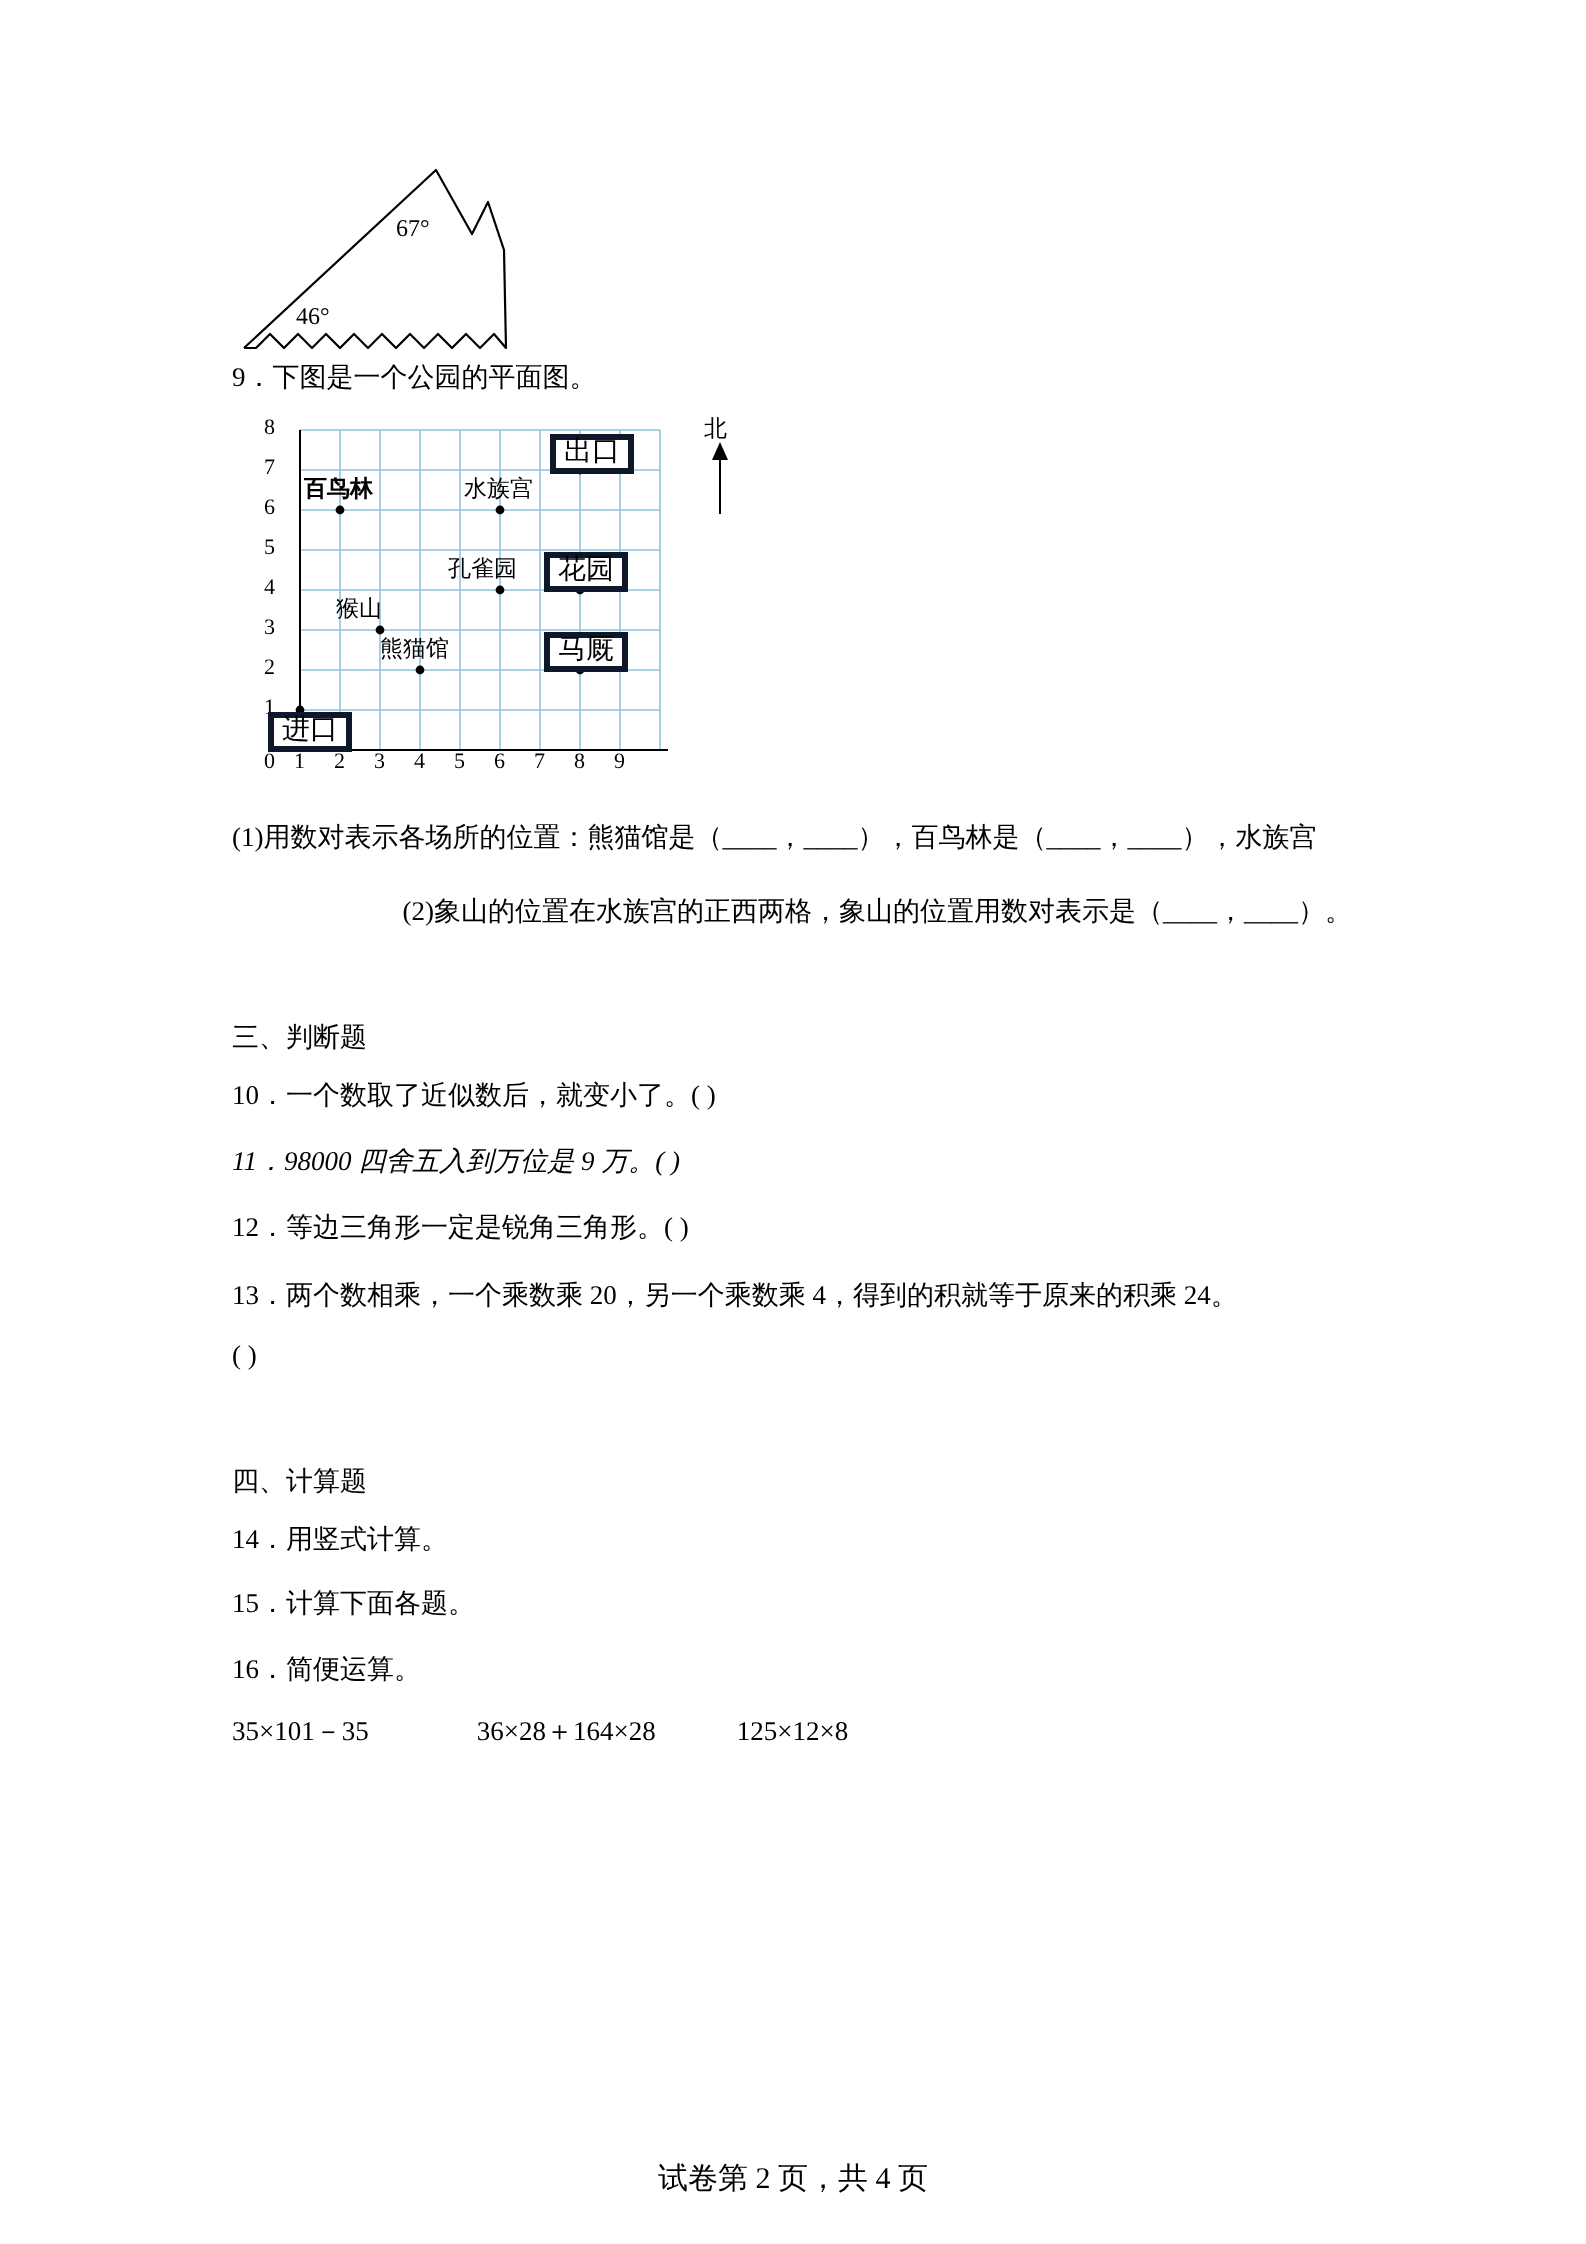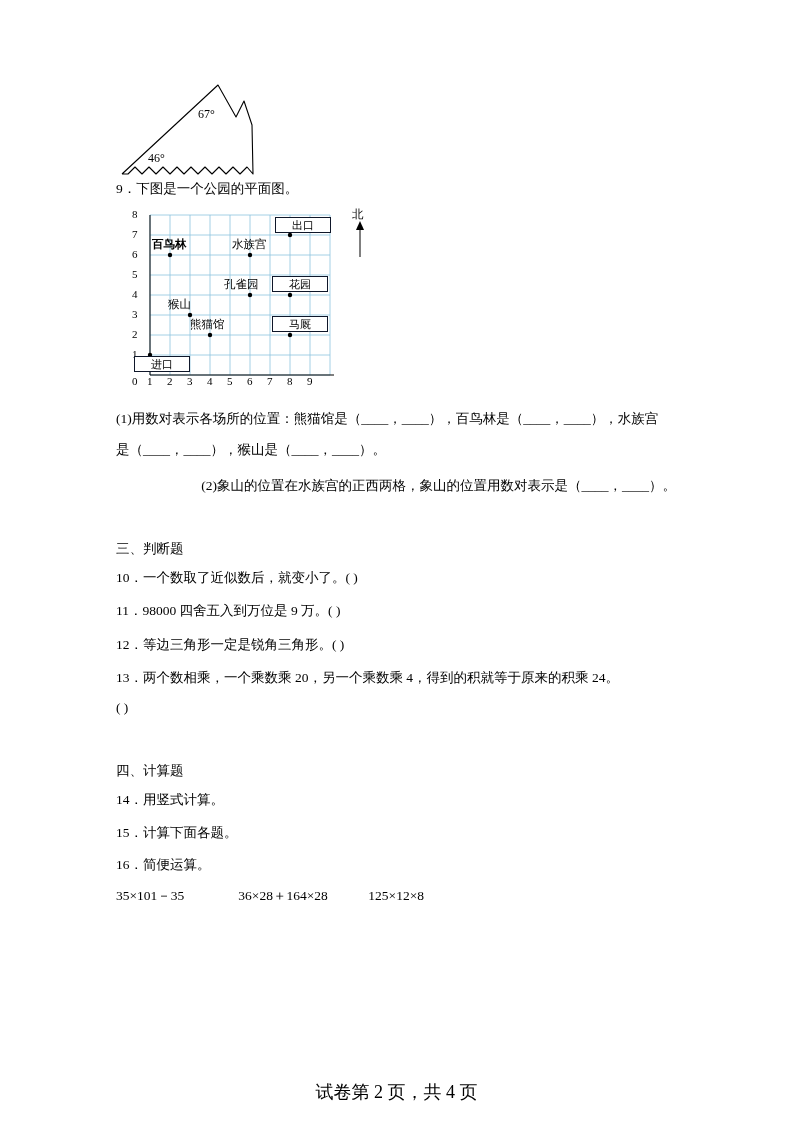--- a/index.html
+++ b/index.html
@@ -66,41 +66,41 @@
     white-space: nowrap;
     font-family: "Liberation Serif", serif;
   }
   .park-fig .axlabel {
     position: absolute;
     font-size: 11px;
     font-family: "Liberation Serif", serif;
   }
   .park-fig .boxed {
     position: absolute;
-    font-size: 11px;
-    border: 1px solid #0f172a;
+    font-size: 14px;
+    border: 3px solid #0f172a;
     background: #ffffff;
-    padding: 0 16px;
+    padding: 0 4px;
     line-height: 14px;
     white-space: nowrap;
   }
 
   
   .calc-row {
     font-size: 13.5px;
     margin: 0 0 6px 0;
     white-space: pre;
   }
   .footer {
     position: absolute;
     left: 0;
     top: 1080px;
     width: 793px;
     text-align: center;
-    font-size: 18px;
+    font-size: 15px;
     font-family: "Liberation Serif", serif;
   }
 </style>
 </head>
 <body>
 
 <div class="page">
 
   <div class="content">
 
@@ -187,28 +187,27 @@
       <span class="glabel" style="left:112px; top:32px;">水族宫</span>
       <span class="glabel" style="left:104px; top:72px;">孔雀园</span>
       <span class="boxed" style="left:152px; top:71px;">花园</span>
       <span class="glabel" style="left:48px; top:92px;">猴山</span>
       <span class="glabel" style="left:70px; top:112px;">熊猫馆</span>
       <span class="boxed" style="left:152px; top:111px;">马厩</span>
       <span class="boxed" style="left:14px; top:151px;">进口</span>
     </div>
 
     <p class="q-text" style="margin-top:14px;">(1)用数对表示各场所的位置：熊猫馆是（____，____），百鸟林是（____，____），水族宫</p>
-    <p class="q-text" style="margin-top:10px;">是（____，____），猴山是（____，____）。</p>
     <p class="q-text" style="margin-top:16px;text-align:right;">(2)象山的位置在水族宫的正西两格，象山的位置用数对表示是（____，____）。</p>
 
     <div class="spacer-lg"></div>
 
     <p class="section-title">三、判断题</p>
     <p class="q-text" style="margin-bottom:13px;">10．一个数取了近似数后，就变小了。(             )</p>
-    <p class="q-text" style="margin-bottom:13px;">11．98000 四舍五入到万位是 9 万。(                )</p>
+    <p class="q-text" style="margin-bottom:13px;font-style:italic;">11．98000 四舍五入到万位是 9 万。(                )</p>
     <p class="q-text" style="margin-bottom:13px;">12．等边三角形一定是锐角三角形。(             )</p>
     <p class="q-text" style="margin-bottom:10px;">13．两个数相乘，一个乘数乘 20，另一个乘数乘 4，得到的积就等于原来的积乘 24。</p>
     <p class="q-text">(             )</p>
 
     <div class="spacer-lg"></div>
 
     <p class="section-title">四、计算题</p>
     <p class="q-text" style="margin-bottom:12px;">14．用竖式计算。</p>
     <p class="q-text" style="margin-bottom:12px;">15．计算下面各题。</p>
     <p class="q-text" style="margin-bottom:12px;">16．简便运算。</p>

